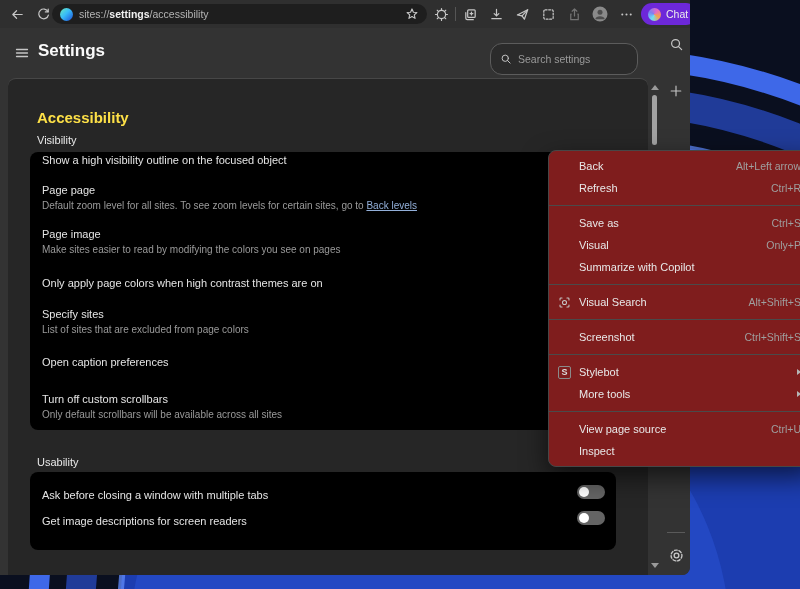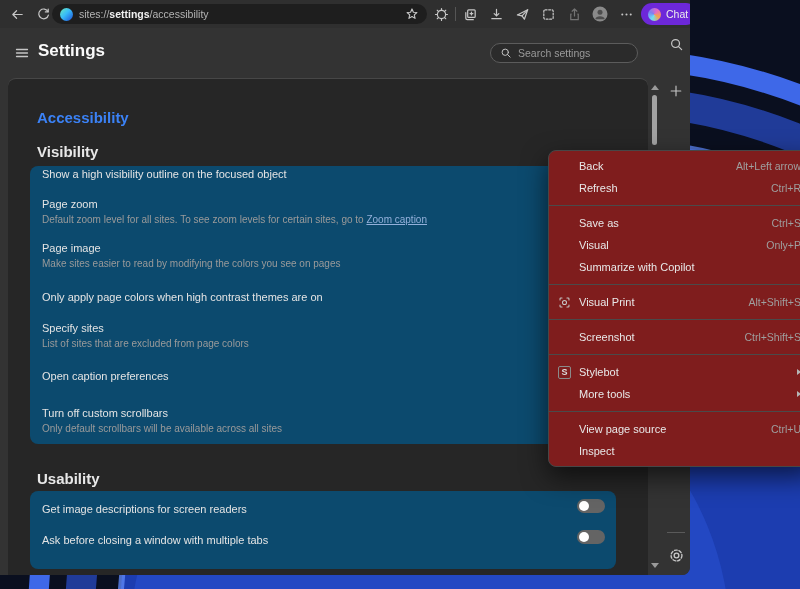--- a/index.html
+++ b/index.html
@@ -35,41 +35,41 @@
   .chat-pill { height:22px; margin-left:2px; padding:0 9px 0 7px; border-radius:11px;
     background:#6d28d9; display:flex; align-items:center; gap:5px; }
   .copilot-icon { width:13px; height:13px; border-radius:50%;
     background:conic-gradient(from 210deg,#6ee1f5,#7c7ff2,#e569c8,#f6a14b,#6ee1f5); }
   .chat-pill span { font-size:10.5px; color:#eceuce; color:#ececec; }
 
   
   .s-header { position:absolute; left:0; top:28px; width:100%; height:50px; background:#333; }
   .hamburger { position:absolute; left:14px; top:17px; color:#cfcfcf; }
   .s-title { position:absolute; left:38px; top:13px; font-size:17px; font-weight:700; color:#fafafa; }
-  .search-pill { position:absolute; left:490px; top:15px; width:148px; height:20px;
+  .search-pill { position:absolute; left:490px; top:15px; width:148px; height:32px;
     border:1px solid #5c5c5c; border-radius:12px; background:#2b2b2b;
     display:flex; align-items:center; padding:0 9px; gap:6px; }
   .search-pill .ph { font-size:10.5px; color:#9a9a9a; }
 
   
   .sidebar { position:absolute; right:0; top:28px; width:28px; height:547px; background:#333;
     display:flex; flex-direction:column; align-items:center; }
   .sb-btn { width:24px; height:24px; display:flex; align-items:center; justify-content:center; color:#c6c6c6; }
   .sb-search { margin-top:4px; }
   .sb-plus { margin-top:23px; }
   .sb-spacer { flex:1; }
   .sb-divider { width:18px; height:1px; background:#5a5a5a; margin-bottom:10px; }
   .sb-gear { margin-bottom:8px; }
 
   
   .panel { position:absolute; left:8px; top:78px; width:640px; height:497px;
     background:#262626; border-top:1px solid #474747; border-radius:8px 8px 0 0; overflow:hidden; }
-  .page-title { margin:30px 0 0 29px; font-size:15px; font-weight:700; color:#3b82f6; }
-  .section-heading { margin:17px 0 0 29px; font-size:15px; font-weight:700; color:#e8e8e8; }
-  .card { margin:4px 0 0 22px; width:586px; background:#0c4a6e; border-radius:8px; padding:0 12px 8px 12px; }
+  .page-title { margin:30px 0 0 29px; font-size:15px; font-weight:700; color:#fde047; }
+  .section-heading { margin:8px 0 0 29px; font-size:11px; font-weight:400; color:#e8e8e8; }
+  .card { margin:4px 0 0 22px; width:586px; background:#000000; border-radius:8px; padding:0 12px 8px 12px; }
   .card.clipped { height:78px; padding-bottom:0; overflow:hidden; }
   .row-title { font-size:11px; color:#e4e4e4; line-height:16px; }
   .row-sub { font-size:10px; color:#9a9a9a; line-height:14px; margin-top:1px; }
   .row-sub a { color:#93b0da; text-decoration:underline; }
   .mt6{margin-top:6px;} .mt13{margin-top:13px;} .mt14{margin-top:14px;} .mt15{margin-top:15px;}
   .mt17{margin-top:17px;} .mt18{margin-top:18px;} .mt21{margin-top:21px;}
   .toggle-row { position:relative; }
   .toggle-row.first { padding-top:10px; }
   .toggle-row.second { padding-top:15px; }
   .toggle { position:absolute; right:-1px; width:28px; height:14px; border-radius:7px; background:#646464; }
@@ -232,46 +232,46 @@
           </svg>
       </div>
     </div>
 
     <div class="panel">
       <div class="page-title">Accessibility</div>
 
       <div class="section-heading">Visibility</div>
       <div class="card">
         <div class="row-title mt6">Show a high visibility outline on the focused object</div>
-        <div class="row-title mt14">Page zoom</div>
-        <div class="row-sub"><span>Default zoom level for all sites. To see zoom levels for certain sites, go to </span><a href="#">Zoom caption</a></div>
+        <div class="row-title mt14">Page page</div>
+        <div class="row-sub"><span>Default zoom level for all sites. To see zoom levels for certain sites, go to </span><a href="#">Back levels</a></div>
         <div class="row-title mt13">Page image</div>
         <div class="row-sub">Make sites easier to read by modifying the colors you see on pages</div>
         <div class="row-title mt18">Only apply page colors when high contrast themes are on</div>
         <div class="row-title mt15">Specify sites</div>
         <div class="row-sub">List of sites that are excluded from page colors</div>
         <div class="row-title mt17">Open caption preferences</div>
         <div class="row-title mt21">Turn off custom scrollbars</div>
         <div class="row-sub">Only default scrollbars will be available across all sites</div>
       </div>
 
       <div class="section-heading" style="margin-top:26px">Usability</div>
       <div class="card clipped">
+        <div class="toggle-row second">
+          <div class="row-title">Ask before closing a window with multiple tabs</div>
+          <div class="toggle">
+              <div class="knob"></div>
+            </div>
+        </div>
         <div class="toggle-row first">
           <div class="row-title">Get image descriptions for screen readers</div>
           <div class="toggle">
               <div class="knob"></div>
             </div>
         </div>
-        <div class="toggle-row second">
-          <div class="row-title">Ask before closing a window with multiple tabs</div>
-          <div class="toggle">
-              <div class="knob"></div>
-            </div>
-        </div>
       </div>
     </div>
 
     <div class="scrollzone">
       <div class="arr up"></div>
       <div class="thumb"></div>
       <div class="arr down"></div>
     </div>
   </div>
 
@@ -297,21 +297,21 @@
       <span class="mi-label">Summarize with Copilot</span>
     </div>
     <div class="menu-sep"></div>
     <div class="menu-item">
       <span class="mi-icon">
         <svg class="ic" width="13" height="13" viewBox="0 0 16 16">
             <path d="M2.5 5V3.5a1 1 0 0 1 1-1H5M11 2.5h1.5a1 1 0 0 1 1 1V5M13.5 11v1.5a1 1 0 0 1-1 1H11M5 13.5H3.5a1 1 0 0 1-1-1V11"></path>
             <circle cx="8" cy="8" r="2.5"></circle>
           </svg>
       </span>
-      <span class="mi-label">Visual Print</span>
+      <span class="mi-label">Visual Search</span>
       <span class="mi-shortcut">Alt+Shift+S</span>
     </div>
     <div class="menu-sep"></div>
     <div class="menu-item">
       <span class="mi-label">Screenshot</span>
       <span class="mi-shortcut">Ctrl+Shift+S</span>
     </div>
     <div class="menu-sep"></div>
     <div class="menu-item">
       <span class="mi-icon">

